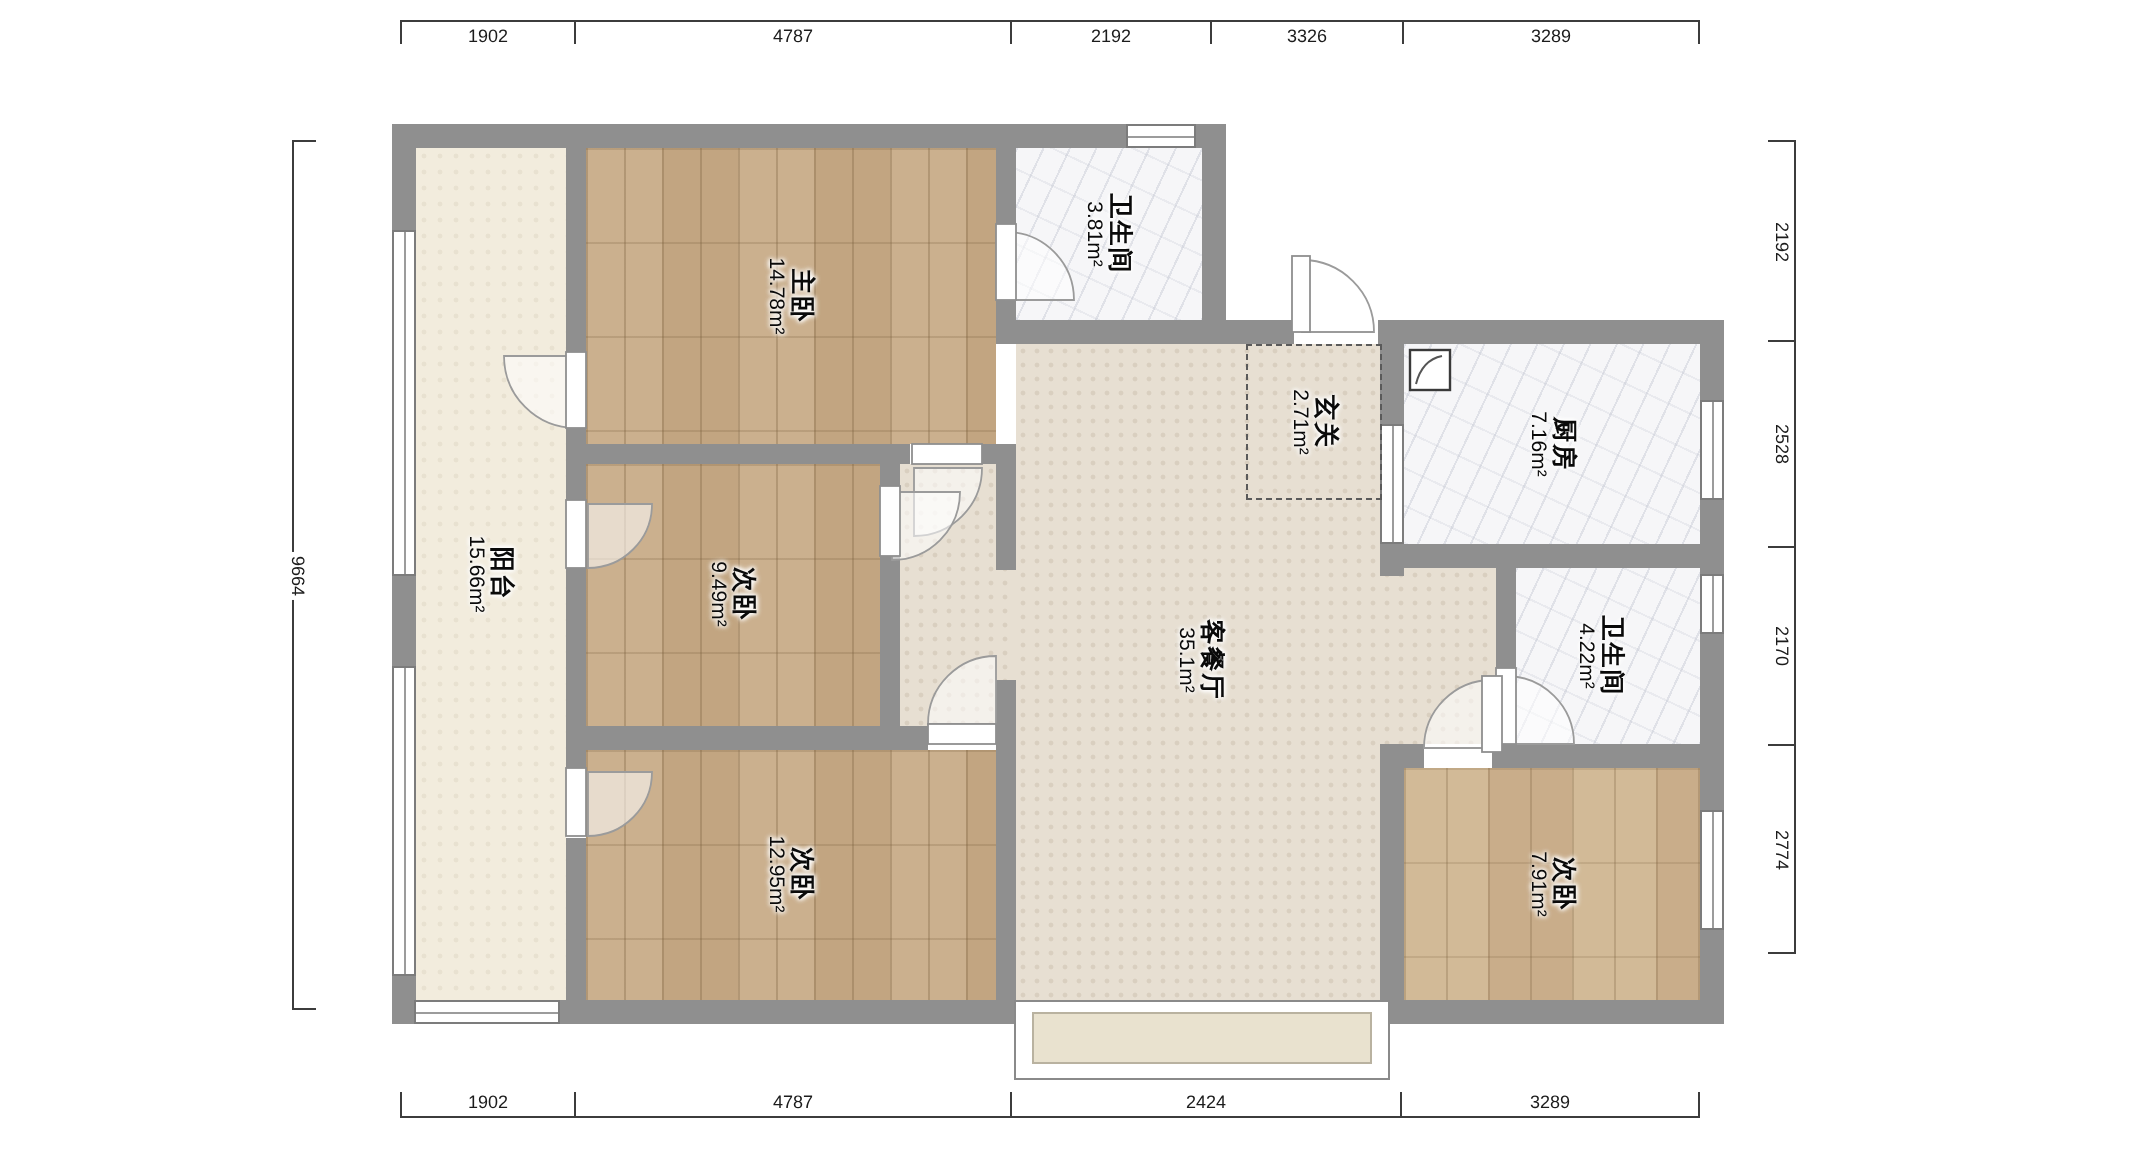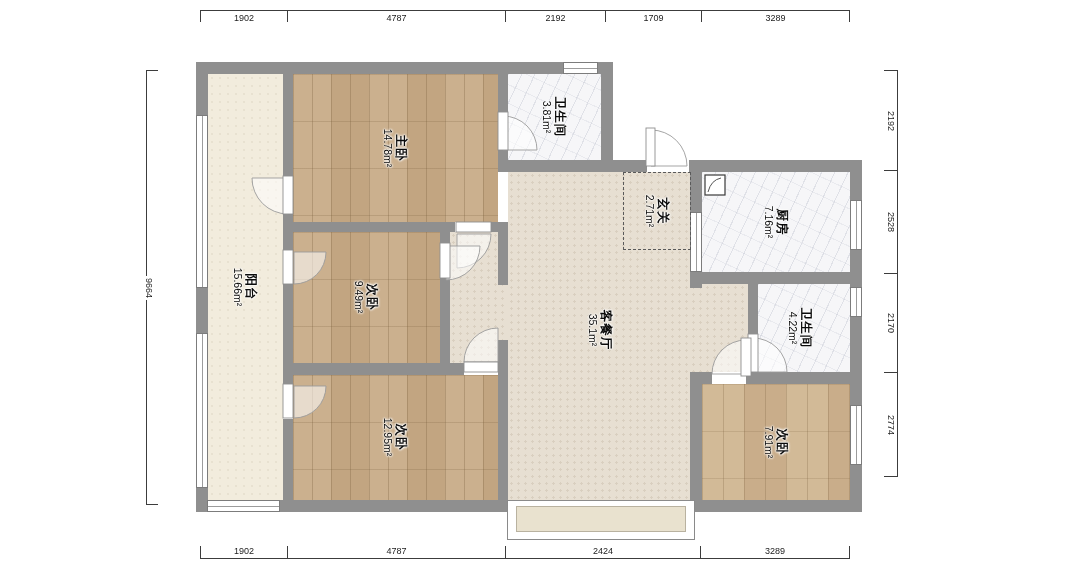--- a/index.html
+++ b/index.html
@@ -200,21 +200,21 @@
     <div class="seg" style="width:87px;">
         <span>1902</span>
       </div>
     <div class="seg" style="width:218px;">
         <span>4787</span>
       </div>
     <div class="seg" style="width:100px;">
         <span>2192</span>
       </div>
     <div class="seg" style="width:96px;">
-        <span>1709</span>
+        <span>3326</span>
       </div>
     <div class="seg" style="width:149px;">
         <span>3289</span>
       </div>
   </div>
 
   <div class="dim dim-h bot" style="left:200px;top:546px;width:650px;">
     <div class="seg" style="width:87px;">
         <span>1902</span>
       </div>

